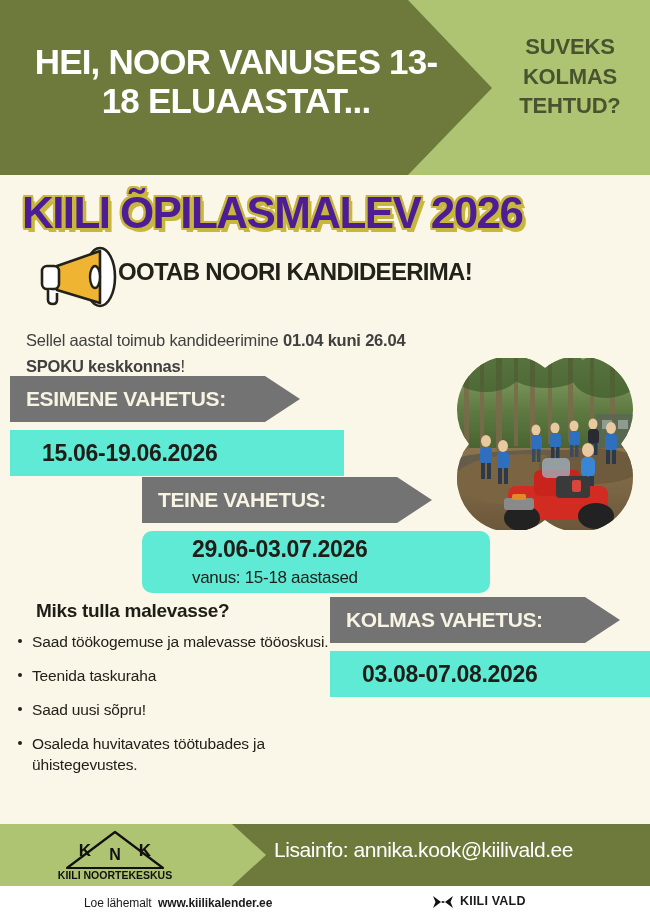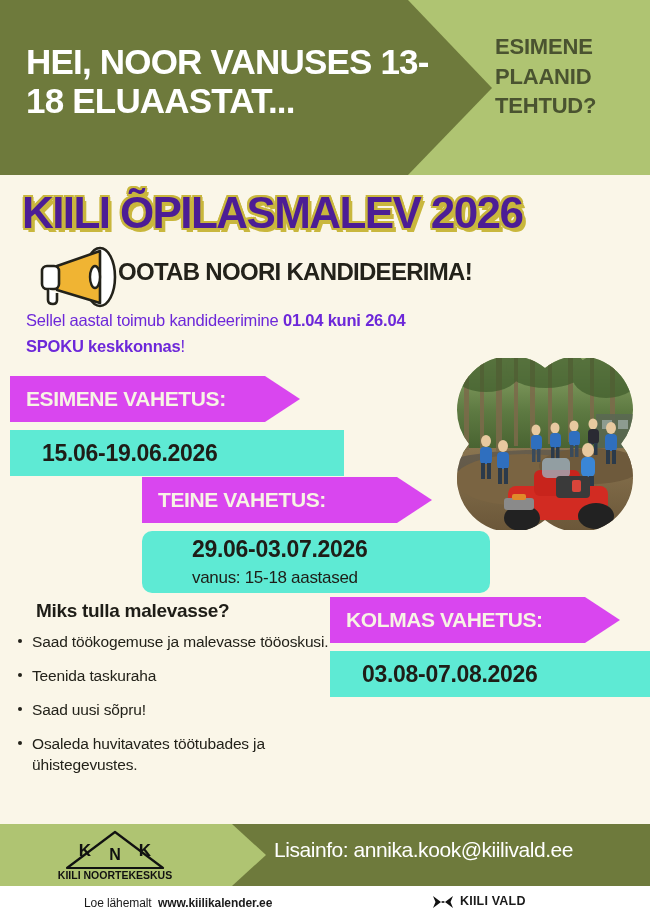--- a/index.html
+++ b/index.html
@@ -5,21 +5,21 @@
   html,body{margin:0;padding:0;}
   body{
     width:650px;height:919px;
     background:#FAF6E8;
     font-family:"Liberation Sans", sans-serif;
     overflow:hidden;position:relative;
   }
   .poster{position:relative;width:650px;height:919px;overflow:hidden;background:#FAF6E8;}
 
   
-  .header{position:absolute;left:0;top:0;width:650px;height:175px;}
+  .header{position:absolute;left:0;top:0;width:650px;height:175px;text-align:center;}
   .header-light{
     position:absolute;right:0;top:0;width:650px;height:175px;
     background:#AFC472;
     clip-path:polygon(100% 0,100% 100%,85px 100%,160px 0);
   }
   .header-dark{
     position:absolute;left:0;top:0;width:500px;height:175px;
     background:#6E7A3C;
     clip-path:polygon(0 0,408px 0,492px 88px,408px 175px,0 175px);
   }
@@ -49,28 +49,28 @@
 
   
   .megaphone{position:absolute;left:24px;top:246px;width:98px;height:62px;}
   .subtitle{
     position:absolute;left:118px;top:258px;
     font-weight:bold;font-size:24px;color:#23221A;letter-spacing:-0.7px;
   }
 
   
   .intro{
-    position:absolute;left:26px;top:308px;width:420px;
-    font-size:16.5px;color:#6d28d9;line-height:1.55;letter-spacing:-0.2px;
+    position:absolute;left:26px;top:328px;width:420px;
+    font-size:16.5px;color:#404040;line-height:1.55;letter-spacing:-0.2px;
   }
   .intro b{font-weight:bold;}
 
   
   .shift-head{
-    position:absolute;background:#d946ef;color:#F7F4E4;
+    position:absolute;background:#737373;color:#F7F4E4;
     font-weight:bold;font-size:21px;letter-spacing:-0.4px;
     display:flex;align-items:center;
   }
   .shift-body{
     position:absolute;background:#5eead4;color:#1E1D17;
     font-weight:bold;font-size:23px;letter-spacing:-0.3px;
     display:flex;flex-direction:column;justify-content:center;margin-top:8px;
   }
   .shift-note{font-size:17px;font-weight:normal;margin-top:5px;}
 
@@ -137,21 +137,21 @@
 </style>
 </head>
 <body>
 
 <div class="poster">
 
   <div class="header">
     <div class="header-light"></div>
     <div class="header-dark"></div>
     <div class="header-headline">HEI, NOOR VANUSES 13-18 ELUAASTAT...</div>
-    <div class="header-kicker">ESIMENE PLAANID TEHTUD?</div>
+    <div class="header-kicker">SUVEKS KOLMAS TEHTUD?</div>
   </div>
 
   <div class="main-title">KIILI ÕPILASMALEV 2026</div>
 
   <div class="megaphone">
     <svg viewBox="0 0 98 62" width="98" height="62">
       <ellipse cx="76" cy="31" rx="15" ry="29" fill="#FFFFFF" stroke="#23221A" stroke-width="2.6"></ellipse>
       <path d="M76 5 L33 20 L33 44 L76 57 Z" fill="#F0B433" stroke="#23221A" stroke-width="2.6" stroke-linejoin="round"></path>
       <rect x="18" y="20" width="17" height="23" rx="5" fill="#FFFFFF" stroke="#23221A" stroke-width="2.6"></rect>
       <path d="M24 43 L24 54 Q24 58 29 58 Q33 58 33 54 L33 47" fill="#FFFFFF" stroke="#23221A" stroke-width="2.6" stroke-linejoin="round"></path>

